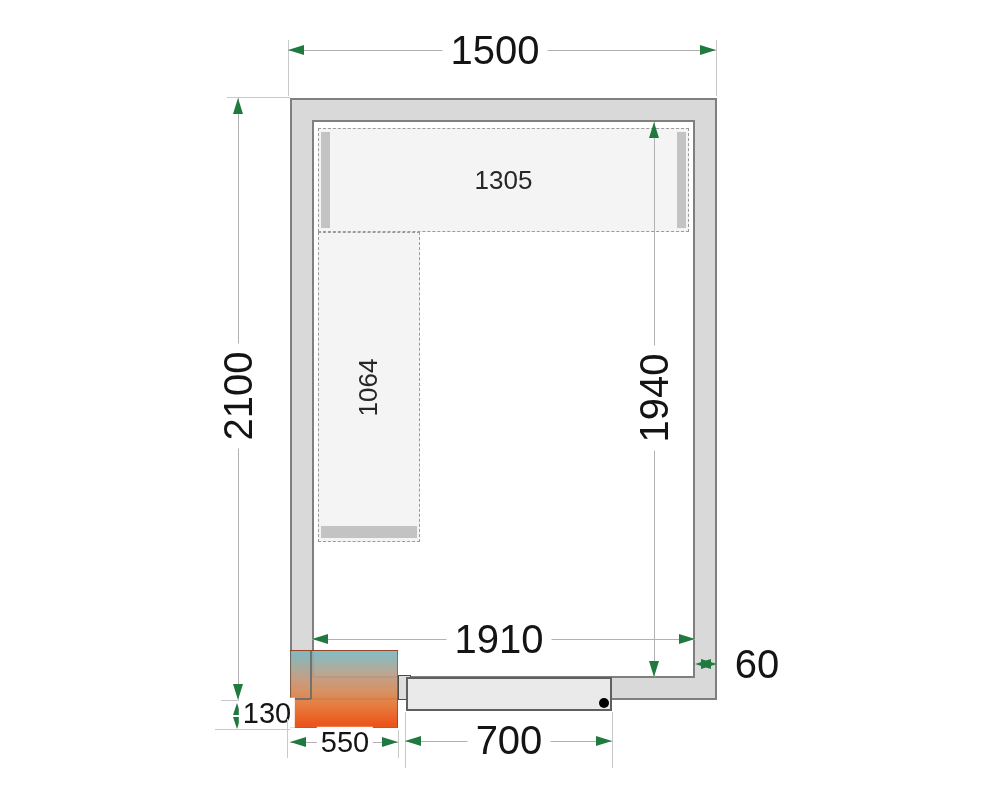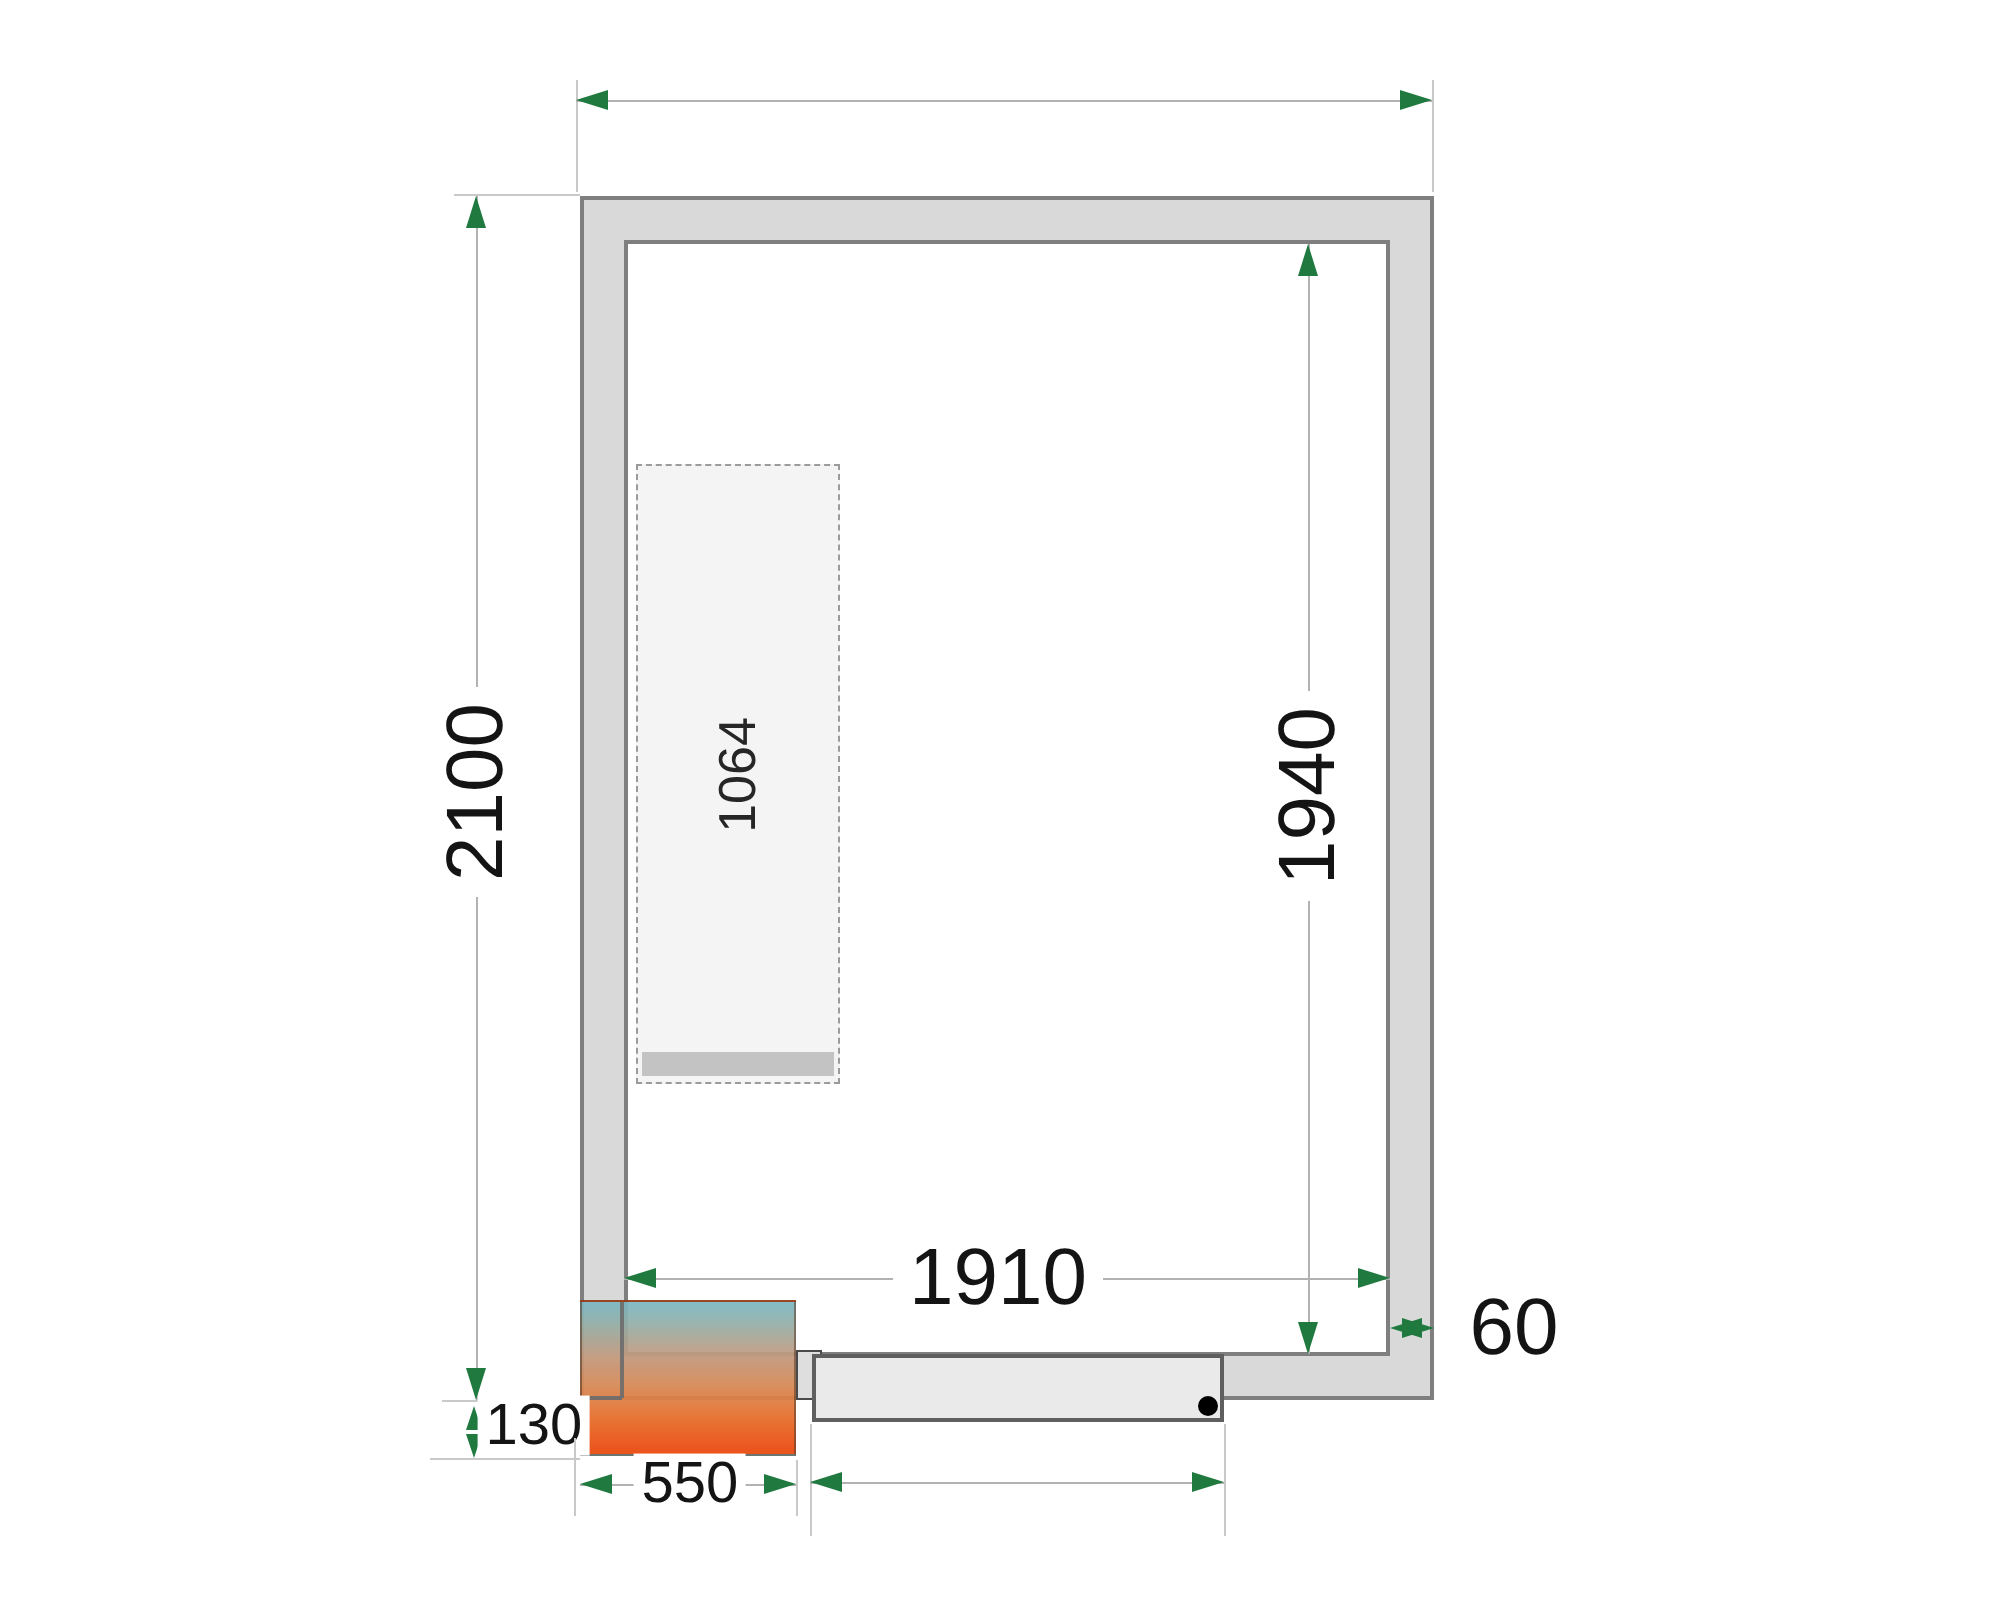--- a/index.html
+++ b/index.html
@@ -43,34 +43,40 @@
 <body>
 
 <div id="canvas">
 
   <div class="abs wall-frame" style="left:290px;top:98px;width:427px;height:602px;"></div>
   <div class="abs room-interior" style="left:312px;top:120px;width:383px;height:558px;"></div>
   <div class="abs jamb" style="left:398px;top:675px;width:13px;height:25px;"></div>
   <div class="abs door-leaf" style="left:406px;top:677px;width:206px;height:34px;"></div>
   <div class="abs hinge-dot" style="left:599px;top:698px;"></div>
 
+  <div class="abs shelf" style="left:318px;top:128px;width:371px;height:104px;">
+    <div class="shelf-support" style="left:2px;top:3px;width:9px;height:96px;"></div>
+    <div class="shelf-support" style="right:2px;top:3px;width:9px;height:96px;"></div>
+    <span class="shelf-label">1305</span>
+  </div>
   <div class="abs shelf" style="left:318px;top:232px;width:102px;height:310px;">
     <div class="shelf-support" style="left:2px;bottom:3px;width:96px;height:12px;"></div>
     <span class="shelf-label v">1064</span>
   </div>
 
   <div class="abs unit" style="left:290px;top:650px;width:108px;height:78px;"></div>
   <div class="abs unit-edge" style="left:310px;top:651px;width:2px;height:48px;"></div>
   <div class="abs unit-edge" style="left:291px;top:698px;width:20px;height:2px;"></div>
 
   <div class="abs ext" style="left:288px;top:40px;width:1px;height:56px;"></div>
   <div class="abs ext" style="left:716px;top:40px;width:1px;height:56px;"></div>
   <div class="abs dl" style="left:288px;top:50px;width:428px;height:1px;"></div>
   <div class="abs ar l" style="left:288px;top:45px;"></div>
   <div class="abs ar r" style="left:700px;top:45px;"></div>
+  <div class="abs dim-label" style="left:495px;top:50px;">1500</div>
 
   <div class="abs ext" style="left:227px;top:97px;width:63px;height:1px;"></div>
   <div class="abs ext" style="left:221px;top:700px;width:69px;height:1px;"></div>
   <div class="abs dl" style="left:238px;top:98px;width:1px;height:602px;"></div>
   <div class="abs ar u" style="left:233px;top:98px;"></div>
   <div class="abs ar d" style="left:233px;top:684px;"></div>
   <div class="abs dim-label v" style="left:238px;top:396px;">2100</div>
 
   <div class="abs dl" style="left:654px;top:122px;width:1px;height:555px;"></div>
   <div class="abs ar u" style="left:649px;top:122px;"></div>
@@ -96,14 +102,15 @@
   <div class="abs dl" style="left:290px;top:742px;width:108px;height:1px;"></div>
   <div class="abs ar l" style="left:290px;top:737px;"></div>
   <div class="abs ar r" style="left:382px;top:737px;"></div>
   <div class="abs dim-label small" style="left:345px;top:742px;">550</div>
 
   <div class="abs ext" style="left:405px;top:712px;width:1px;height:56px;"></div>
   <div class="abs ext" style="left:612px;top:712px;width:1px;height:56px;"></div>
   <div class="abs dl" style="left:405px;top:741px;width:207px;height:1px;"></div>
   <div class="abs ar l" style="left:405px;top:736px;"></div>
   <div class="abs ar r" style="left:596px;top:736px;"></div>
+  <div class="abs dim-label" style="left:509px;top:740px;">700</div>
 
 </div>
 
 </body></html>

